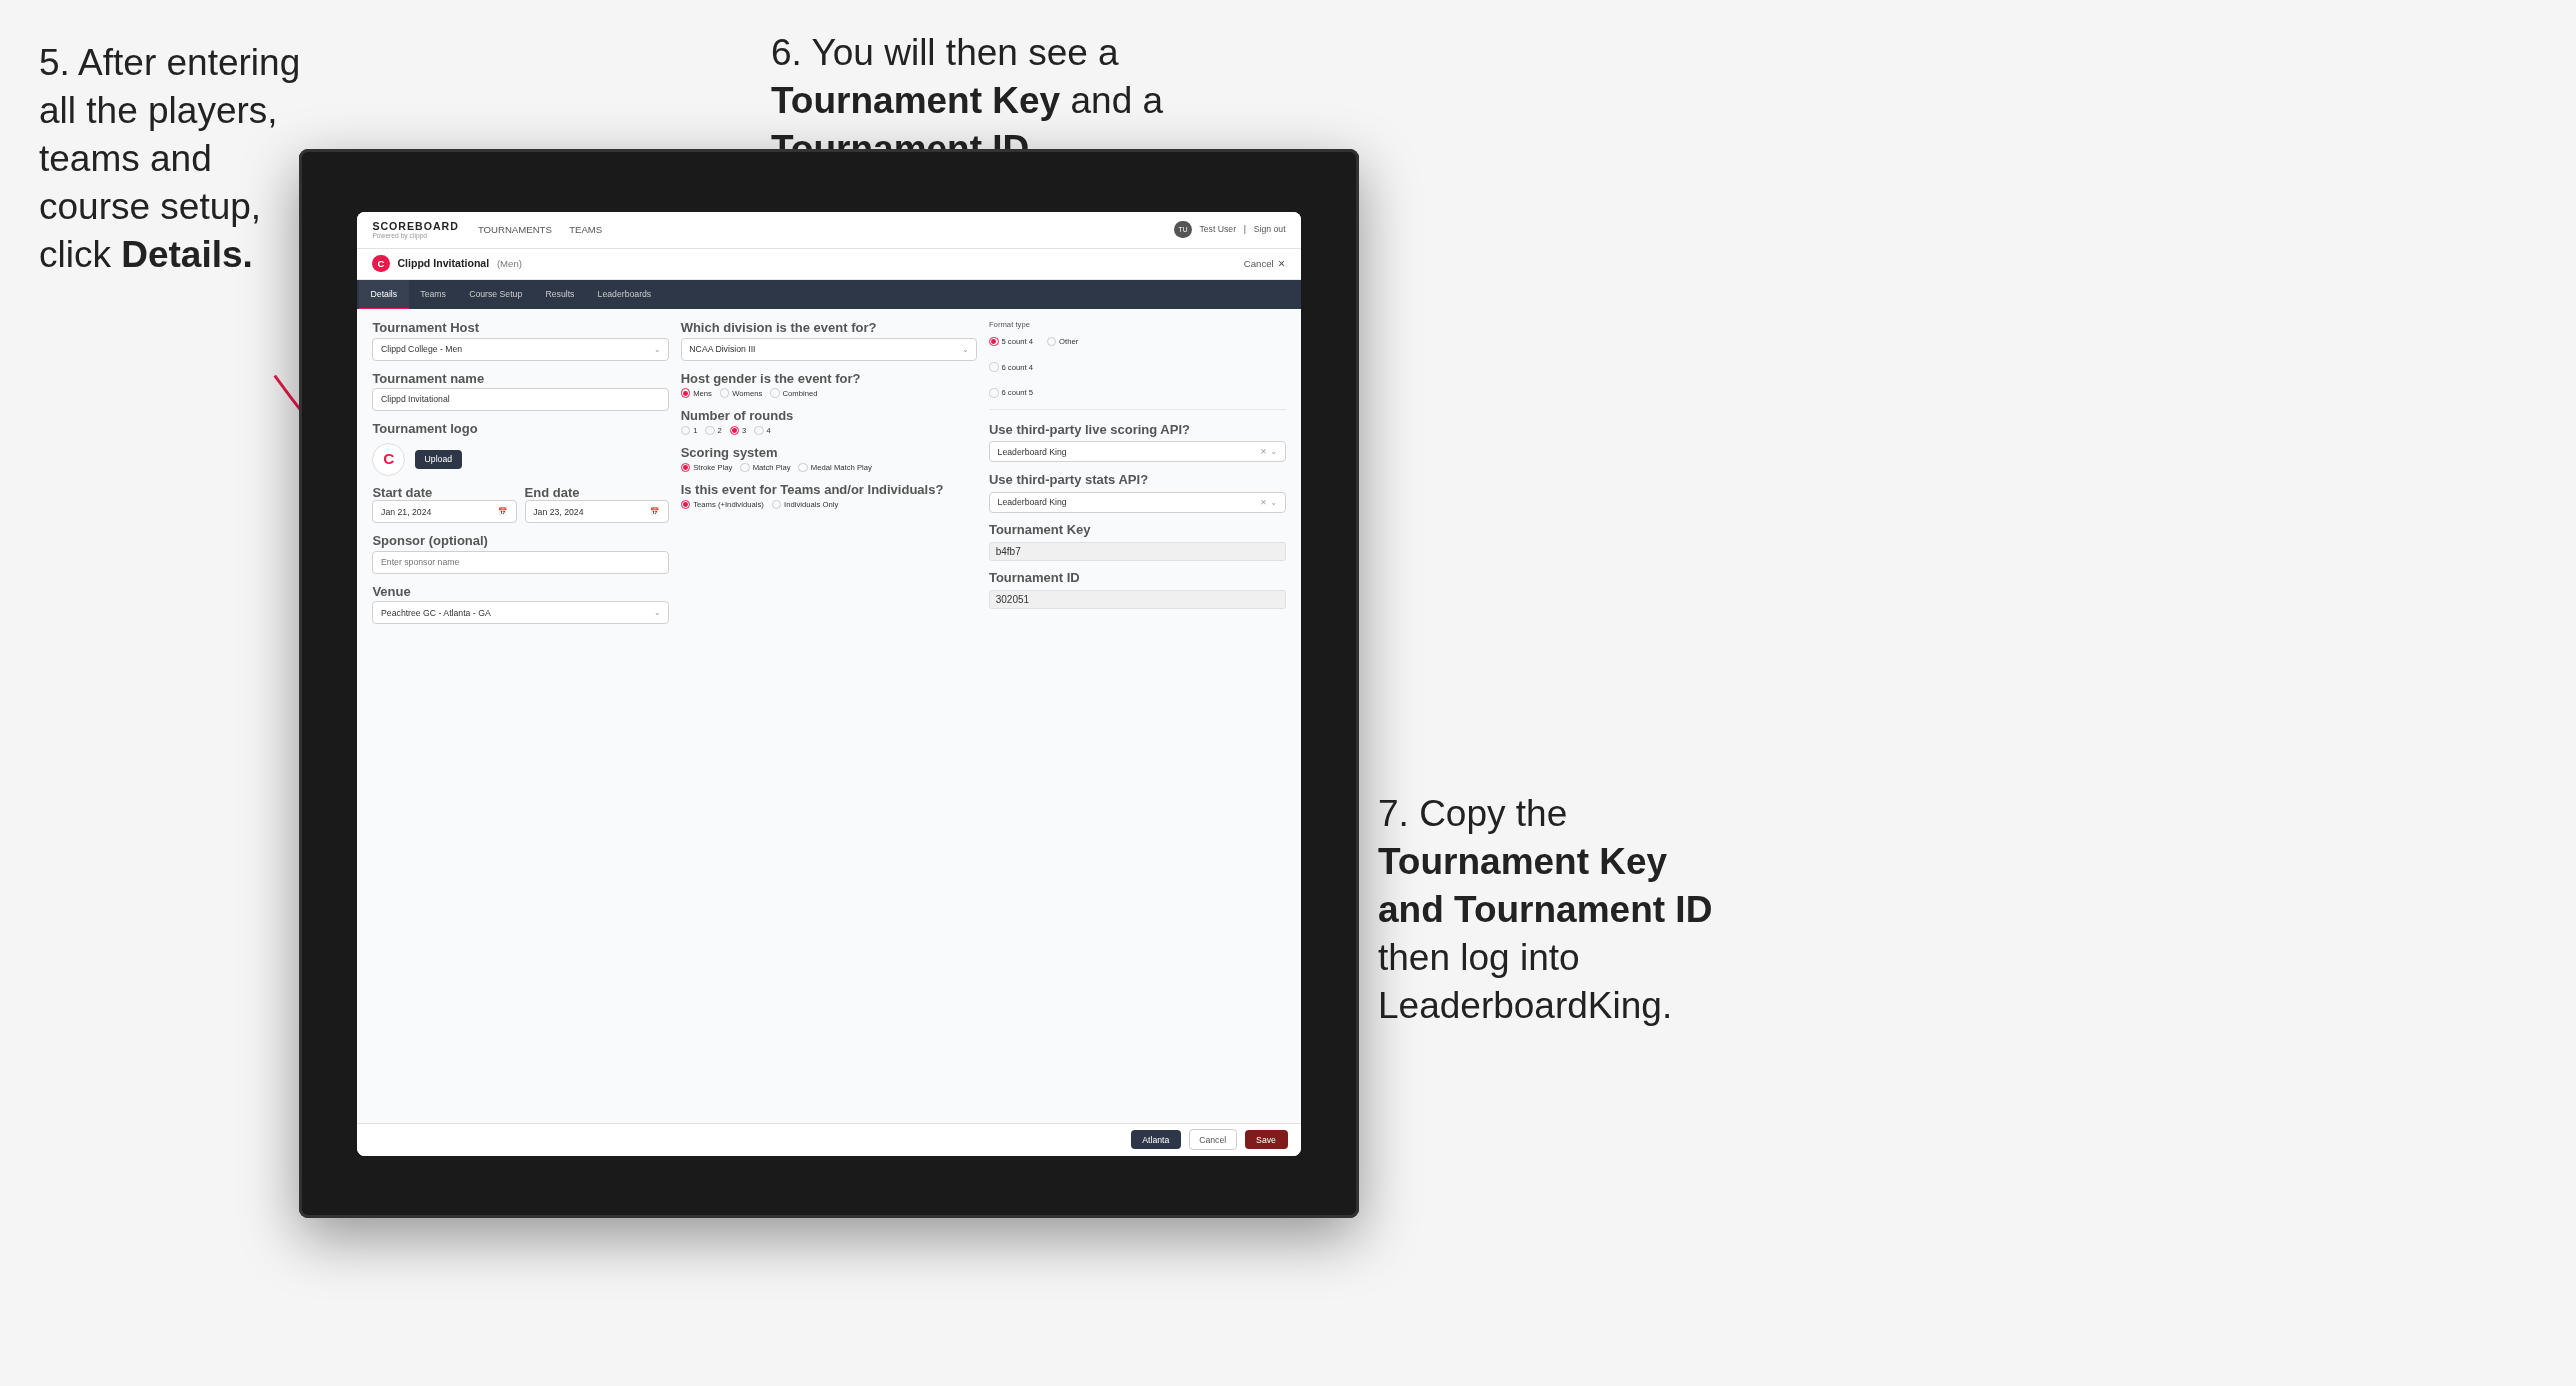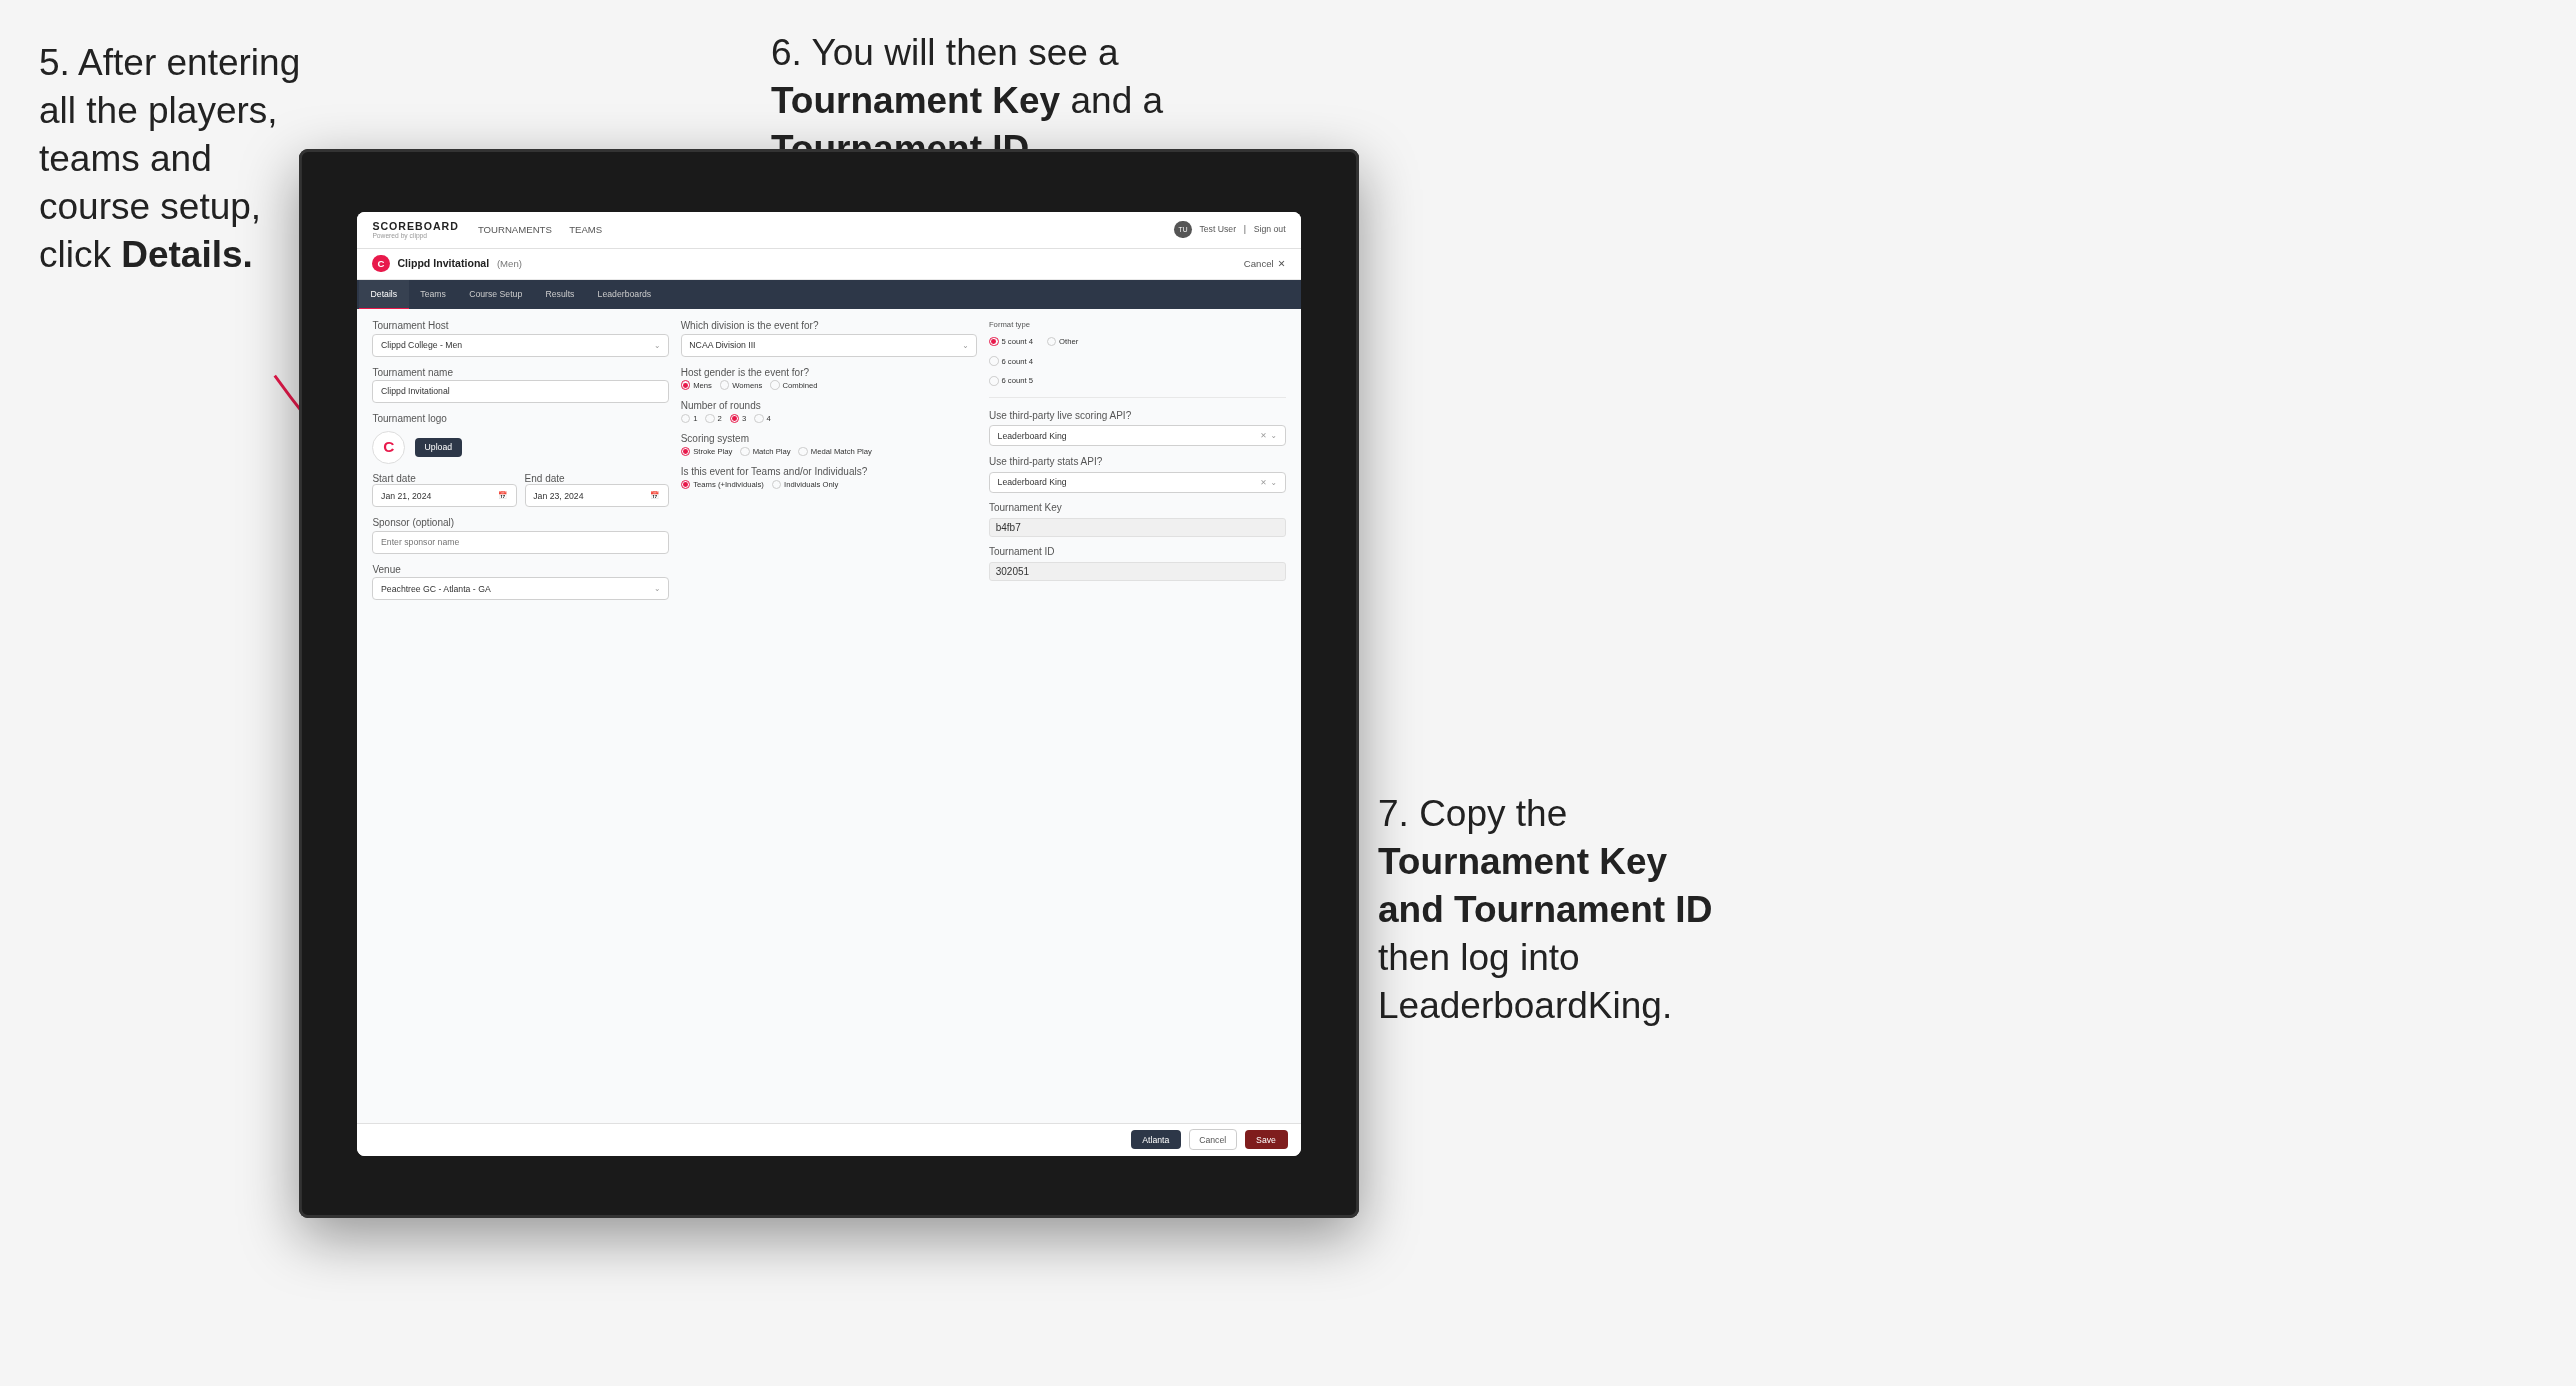--- a/index.html
+++ b/index.html
@@ -210,23 +210,23 @@
     .form-grid {
       display: grid;
       grid-template-columns: 1fr 1fr 1fr;
       gap: 11.6px;
     }
 
     .form-col { display: flex; flex-direction: column; gap: 9.6px; }
 
     .form-group { display: flex; flex-direction: column; gap: 2.9px; }
     .form-label {
-      font-size: 10px;
+      font-size: 13px;
       color: #555;
-      font-weight: 400;
+      font-weight: 700;
     }
     .form-input {
       border: 1px solid #d0d0d0;
       border-radius: 3.9px;
       padding: 4.8px 7.7px;
       font-size: 8.7px;
       color: #333;
       background: #fff;
       height: 23px;
     }
@@ -323,21 +323,21 @@
       content: '';
       width: 4.8px;
       height: 4.8px;
       background: #e8194b;
       border-radius: 50%;
     }
 
     
     .format-section { display: flex; flex-direction: column; gap: 5.8px; }
     .format-label { font-size: 7.7px; color: #555; font-weight: 500; margin-bottom: 1.9px; }
-    .format-options { display: flex; flex-direction: column; gap: 10px; }
+    .format-options { display: flex; flex-direction: column; gap: 16px; }
     .format-row {
       display: flex;
       gap: 13.5px;
     }
 
     
     .api-select {
       border: 1px solid #d0d0d0;
       border-radius: 3.9px;
       padding: 3.9px 7.7px;

